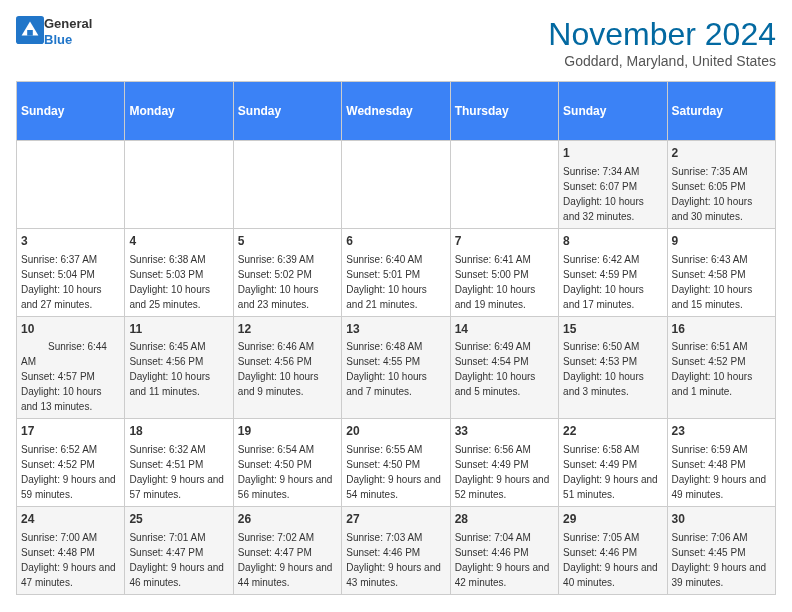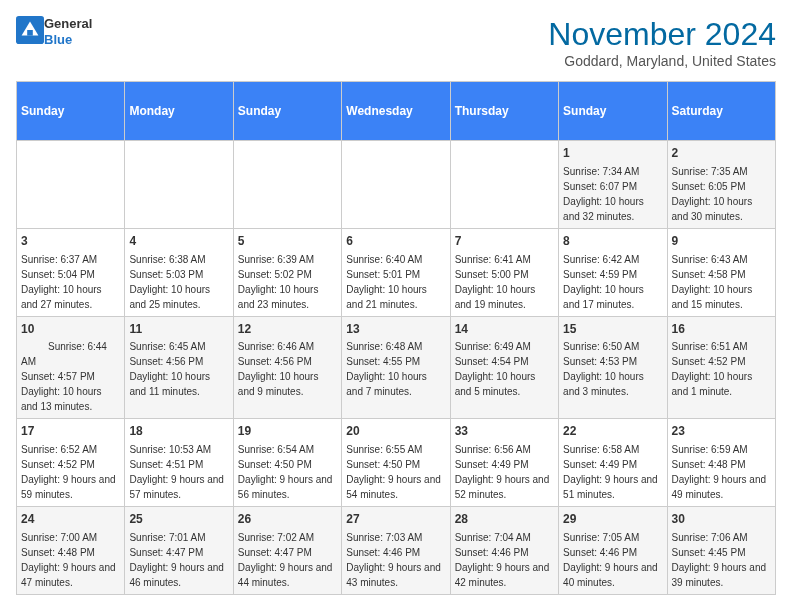--- a/index.html
+++ b/index.html
@@ -179,21 +179,21 @@
 Sunset: 4:53 PM
 Daylight: 10 hours and 3 minutes.</span></td>
         <td><span class="day-number">16</span><span class="day-info" style="white-space: pre-line; margin-top: 48px;">Sunrise: 6:51 AM
 Sunset: 4:52 PM
 Daylight: 10 hours and 1 minute.</span></td>
       </tr>
       <tr>
         <td><span class="day-number">17</span><span class="day-info" style="white-space: pre-line;">Sunrise: 6:52 AM
 Sunset: 4:52 PM
 Daylight: 9 hours and 59 minutes.</span></td>
-        <td><span class="day-number">18</span><span class="day-info" style="white-space: pre-line;">Sunrise: 10:53 AM
+        <td><span class="day-number">18</span><span class="day-info" style="white-space: pre-line;">Sunrise: 6:32 AM
 Sunset: 4:51 PM
 Daylight: 9 hours and 57 minutes.</span></td>
         <td><span class="day-number">19</span><span class="day-info" style="white-space: pre-line;">Sunrise: 6:54 AM
 Sunset: 4:50 PM
 Daylight: 9 hours and 56 minutes.</span></td>
         <td><span class="day-number">20</span><span class="day-info" style="white-space: pre-line;">Sunrise: 6:55 AM
 Sunset: 4:50 PM
 Daylight: 9 hours and 54 minutes.</span></td>
         <td><span class="day-number">33</span><span class="day-info" style="white-space: pre-line;">Sunrise: 6:56 AM
 Sunset: 4:49 PM

